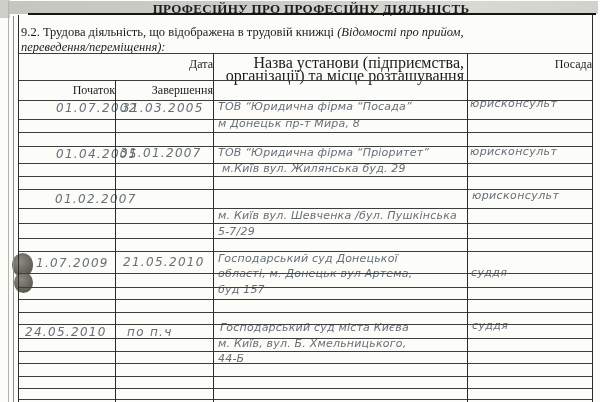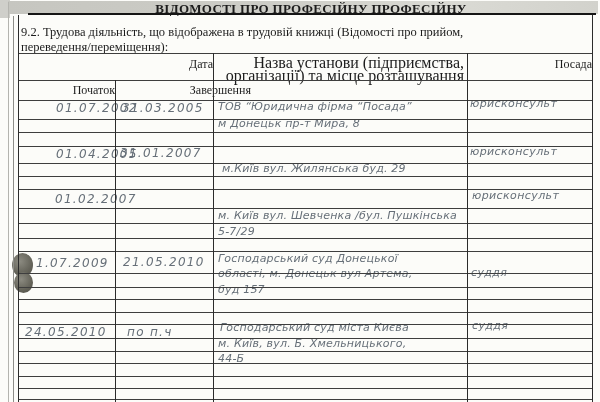--- a/index.html
+++ b/index.html
@@ -11,46 +11,46 @@
   .corner{position:absolute;left:0;top:0;width:10px;height:18px;background:#cfcfca;}
   .blob{position:absolute;border-radius:50%;
         background:radial-gradient(circle at 38% 35%, #8c8b81 0%, #636258 60%, #4e4d45 100%);}
   .blob1{left:12px;top:253px;width:21px;height:24px;}
   .blob2{left:14px;top:272px;width:19px;height:21px;}
   
   .title{position:absolute;left:28px;top:1px;width:566px;text-align:center;
          font-weight:bold;font-size:13px;letter-spacing:0.3px;white-space:nowrap;}
   .title-rule{position:absolute;left:28px;top:13px;width:568px;height:2px;background:#151515;}
   .sec{position:absolute;left:21px;top:25px;width:566px;font-size:12.5px;line-height:15px;}
-  .it{}
+  .it{font-style:italic;}
   .th{position:absolute;text-align:right;font-size:12px;line-height:13px;}
   .th-date{left:18px;top:58px;width:195px;}
   .th-org{left:216px;top:56px;width:248px;font-size:16px;}
   .th-pos{left:467px;top:58px;width:125px;}
   .th-start{left:18px;top:84px;width:97px;}
-  .th-end{left:115px;top:84px;width:98px;padding-left:38px;}
+  .th-end{left:115px;top:84px;width:98px;}
   
   .hw{position:absolute;font-family:"DejaVu Sans",sans-serif;font-style:italic;
       color:#666f78;white-space:nowrap;}
   .d{font-size:12px;letter-spacing:1.3px;}
   .o{font-size:11px;letter-spacing:0.2px;}
   .p{font-size:11px;letter-spacing:0.4px;}
   
   .hline{position:absolute;left:18px;width:574px;height:1px;background:#3e3e3e;}
   .vline{position:absolute;width:1px;}
 </style>
 </head>
 <body>
 
 <div class="page">
 
   <div class="corner"></div>
   <div class="scanband"></div>
 
-  <div class="title">ВІДОМОСТІ ПРО ПРОФЕСІЙНУ ПРОФЕСІЙНУ</div>
+  <div class="title">ПРОФЕСІЙНУ ПРО ПРОФЕСІЙНУ ДІЯЛЬНІСТЬ</div>
   <div class="title-rule"></div>
 
   <div class="sec">
     <span>9.2.  Трудова діяльність, що відображена в трудовій книжці </span><span class="it">(Відомості про прийом,</span><br>
     <span class="it">переведення/переміщення):</span>
   </div>
 
   <div class="th th-date">Дата</div>
   <div class="th th-org">Назва установи (підприємства, організації) та місце розташування</div>
   <div class="th th-pos">Посада</div>
@@ -58,20 +58,21 @@
   <div class="th th-end">Завершення</div>
 
   <span class="hw d" style="left:56px;top:101px">01.07.2002</span>
   <span class="hw d" style="left:122px;top:101px">31.03.2005</span>
   <span class="hw o" style="left:218px;top:100px">ТОВ “Юридична фірма “Посада”</span>
   <span class="hw o" style="left:218px;top:117px">м Донецьк пр-т Мира, 8</span>
   <span class="hw p" style="left:470px;top:97px">юрисконсульт</span>
 
   <span class="hw d" style="left:56px;top:147px">01.04.2005</span>
   <span class="hw d" style="left:120px;top:146px">31.01.2007</span>
+  <span class="hw o" style="left:218px;top:146px">ТОВ “Юридична фірма “Пріоритет”</span>
   <span class="hw o" style="left:222px;top:162px">м.Київ вул. Жилянська буд. 29</span>
   <span class="hw p" style="left:470px;top:145px">юрисконсульт</span>
 
   <span class="hw d" style="left:55px;top:192px">01.02.2007</span>
   <span class="hw o" style="left:218px;top:209px">м. Київ вул. Шевченка /бул. Пушкінська</span>
   <span class="hw o" style="left:218px;top:225px">5-7/29</span>
   <span class="hw p" style="left:472px;top:189px">юрисконсульт</span>
 
   <span class="hw d" style="left:36px;top:256px">1.07.2009</span>
   <span class="hw d" style="left:123px;top:255px">21.05.2010</span>

